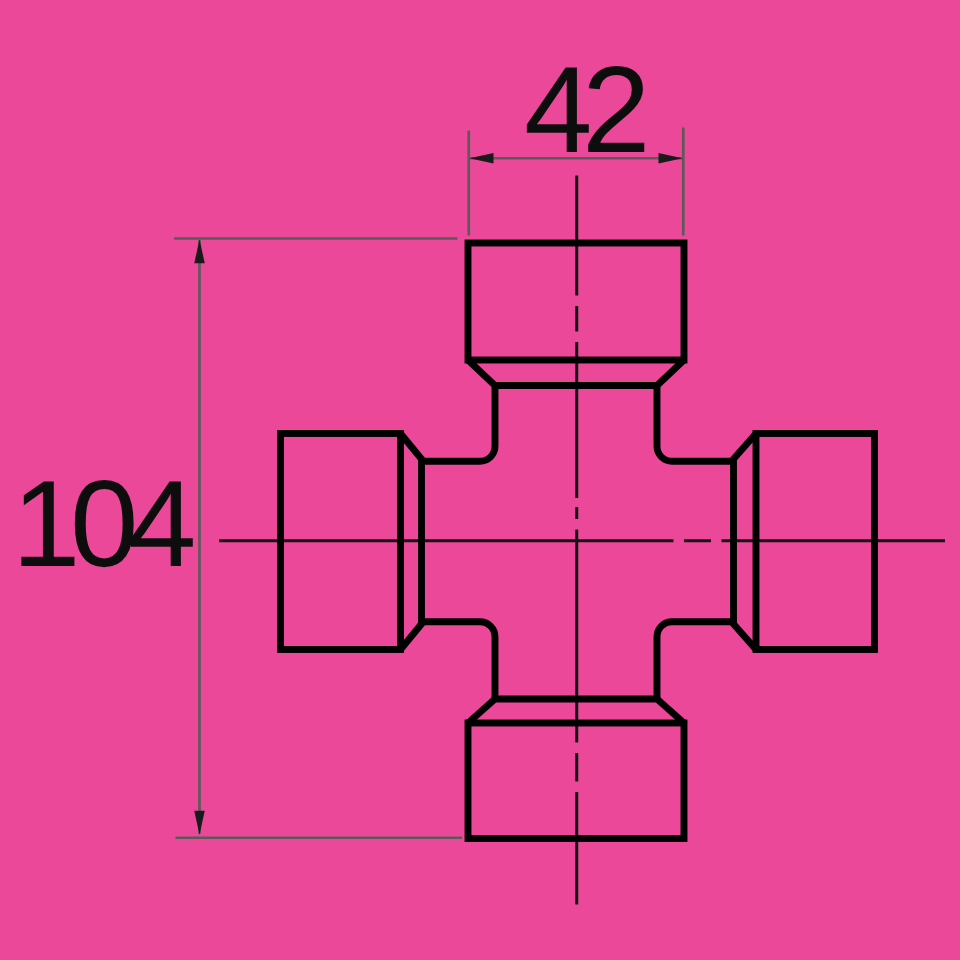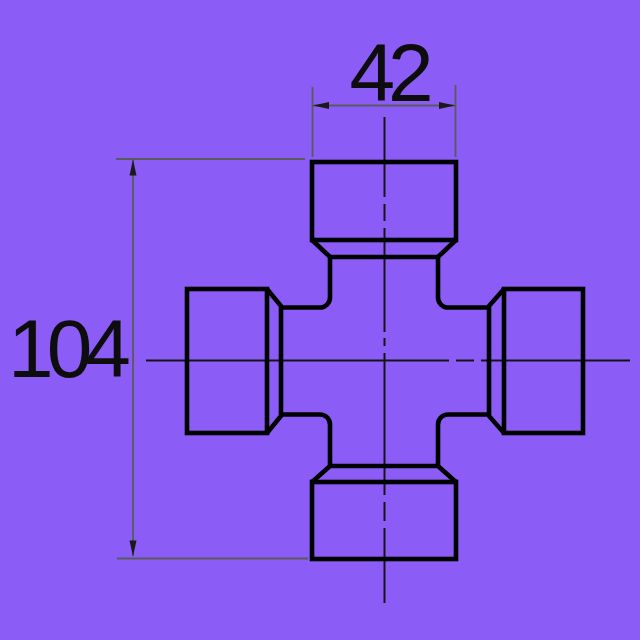--- a/index.html
+++ b/index.html
@@ -4,21 +4,21 @@
 <style>
   html, body {
     margin: 0;
     padding: 0;
     background: #ffffff;
   }
   .drawing-page {
     position: relative;
     width: 640px;
     height: 640px;
-    background: #8b5cf6;
+    background: #ec4899;
     overflow: hidden;
     font-family: "Liberation Sans", sans-serif;
   }
   svg { display: block; }
 
   .outline {
     fill: none;
     stroke: #000000;
     stroke-width: 4.6;
     stroke-linejoin: miter;

